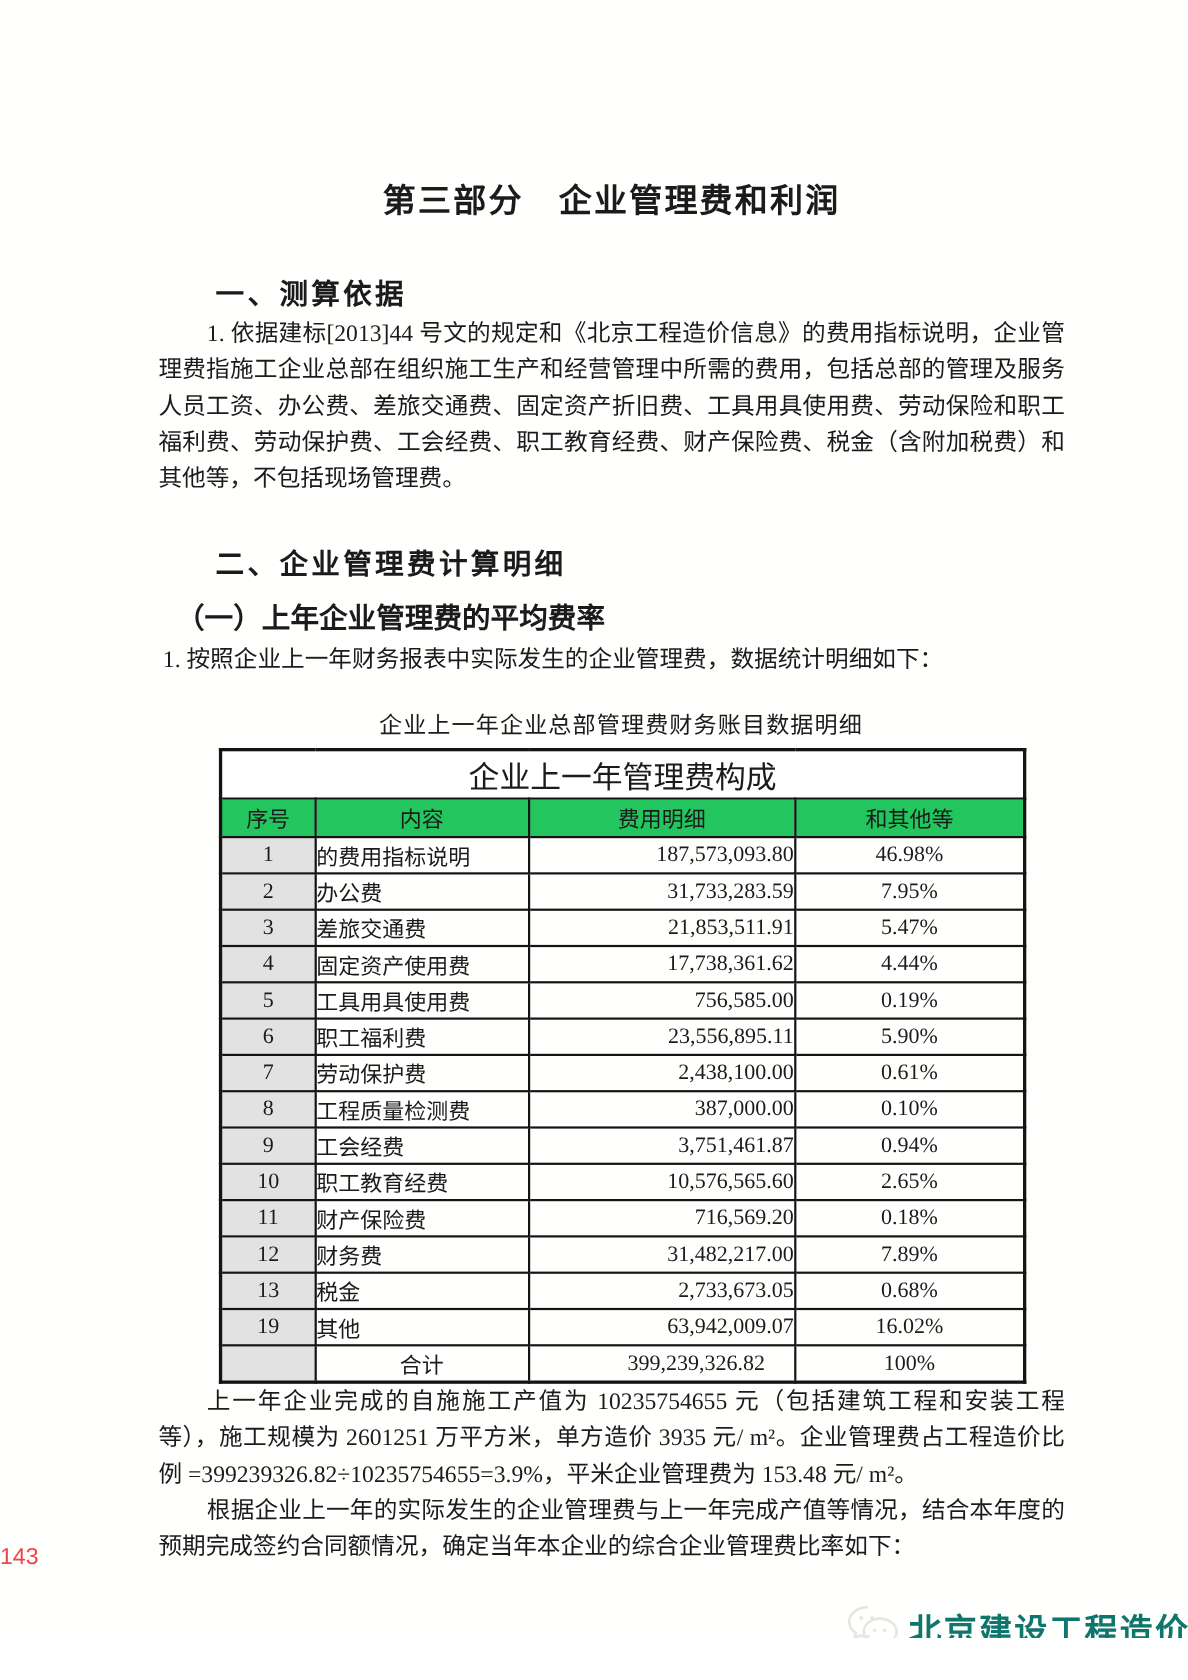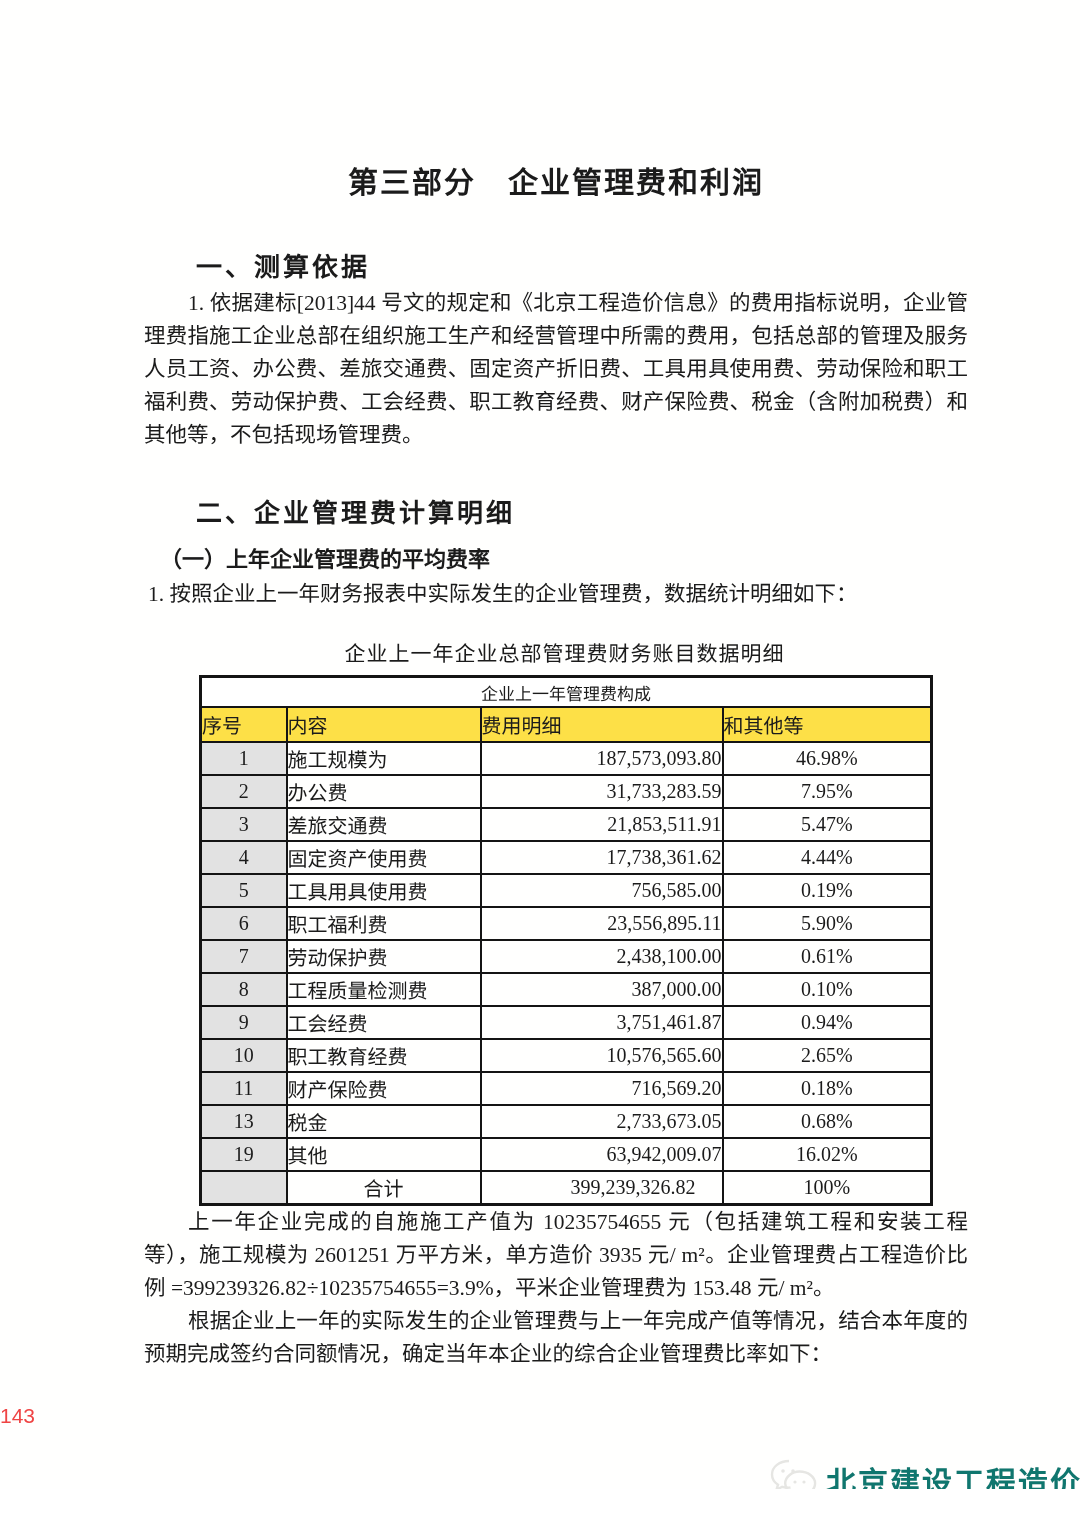--- a/index.html
+++ b/index.html
@@ -39,21 +39,21 @@
   .sec-heading{
     font-weight:bold;
     font-size:26px;
     letter-spacing:3px;
     margin:44px 0 0 52px;
   }
   .sec-heading.second{margin-top:40px;}
   .sub-heading{
     font-family:Liberation Mono, monospace;
     font-weight:bold;
-    font-size:22px;
+    font-size:26px;
     margin:12px 0 0 16px;
   }
   p.body-text{
     font-size:21.5px;
     line-height:33px;
     text-align:justify;
     margin:0;
   }
   p.indent{text-indent:44px;}
   p.first-para{margin-top:4px;}
@@ -81,26 +81,26 @@
     overflow:hidden;
     white-space:nowrap;
   }
   .col-idx{width:86px;}
   .col-name{width:194px;}
   .col-amt{width:242px;}
   .col-pct{width:209px;}
   td.title-cell{
     text-align:center;
     height:29px;
-    font-size:17px;
+    font-size:28px;
     background:#ffffff;
   }
   tr.head-row td{
-    background:#fde047;
-    text-align:left;
+    background:#22c55e;
+    text-align:center;
     height:31px;
   }
   td.c0{background:#e2e2e2;text-align:center;}
   td.c1{text-align:left;padding-left:12px;}
   td.c2{text-align:right;padding-right:26px;}
   td.c3{text-align:center;}
   tr.total-row td.t-label{text-align:center;}
   tr.total-row td.t-amt{text-align:right;padding-right:26px;}
   tr.total-row td.t-pct{text-align:center;}
   .after-table{margin-top:30px;}
@@ -166,21 +166,21 @@
         <tr class="head-row">
           <td>序号</td>
           <td>内容</td>
           <td>费用明细</td>
           <td>和其他等</td>
         </tr>
       </tbody>
       <tbody id="fee-rows">
           <tr>
             <td class="c0">1</td>
-            <td class="c1">施工规模为</td>
+            <td class="c1">的费用指标说明</td>
             <td class="c2">187,573,093.80</td>
             <td class="c3">46.98%</td>
           </tr>
           <tr>
             <td class="c0">2</td>
             <td class="c1">办公费</td>
             <td class="c2">31,733,283.59</td>
             <td class="c3">7.95%</td>
           </tr>
           <tr>
@@ -229,20 +229,26 @@
             <td class="c0">10</td>
             <td class="c1">职工教育经费</td>
             <td class="c2">10,576,565.60</td>
             <td class="c3">2.65%</td>
           </tr>
           <tr>
             <td class="c0">11</td>
             <td class="c1">财产保险费</td>
             <td class="c2">716,569.20</td>
             <td class="c3">0.18%</td>
+          </tr>
+          <tr>
+            <td class="c0">12</td>
+            <td class="c1">财务费</td>
+            <td class="c2">31,482,217.00</td>
+            <td class="c3">7.89%</td>
           </tr>
           <tr>
             <td class="c0">13</td>
             <td class="c1">税金</td>
             <td class="c2">2,733,673.05</td>
             <td class="c3">0.68%</td>
           </tr>
           <tr>
             <td class="c0">19</td>
             <td class="c1">其他</td>

